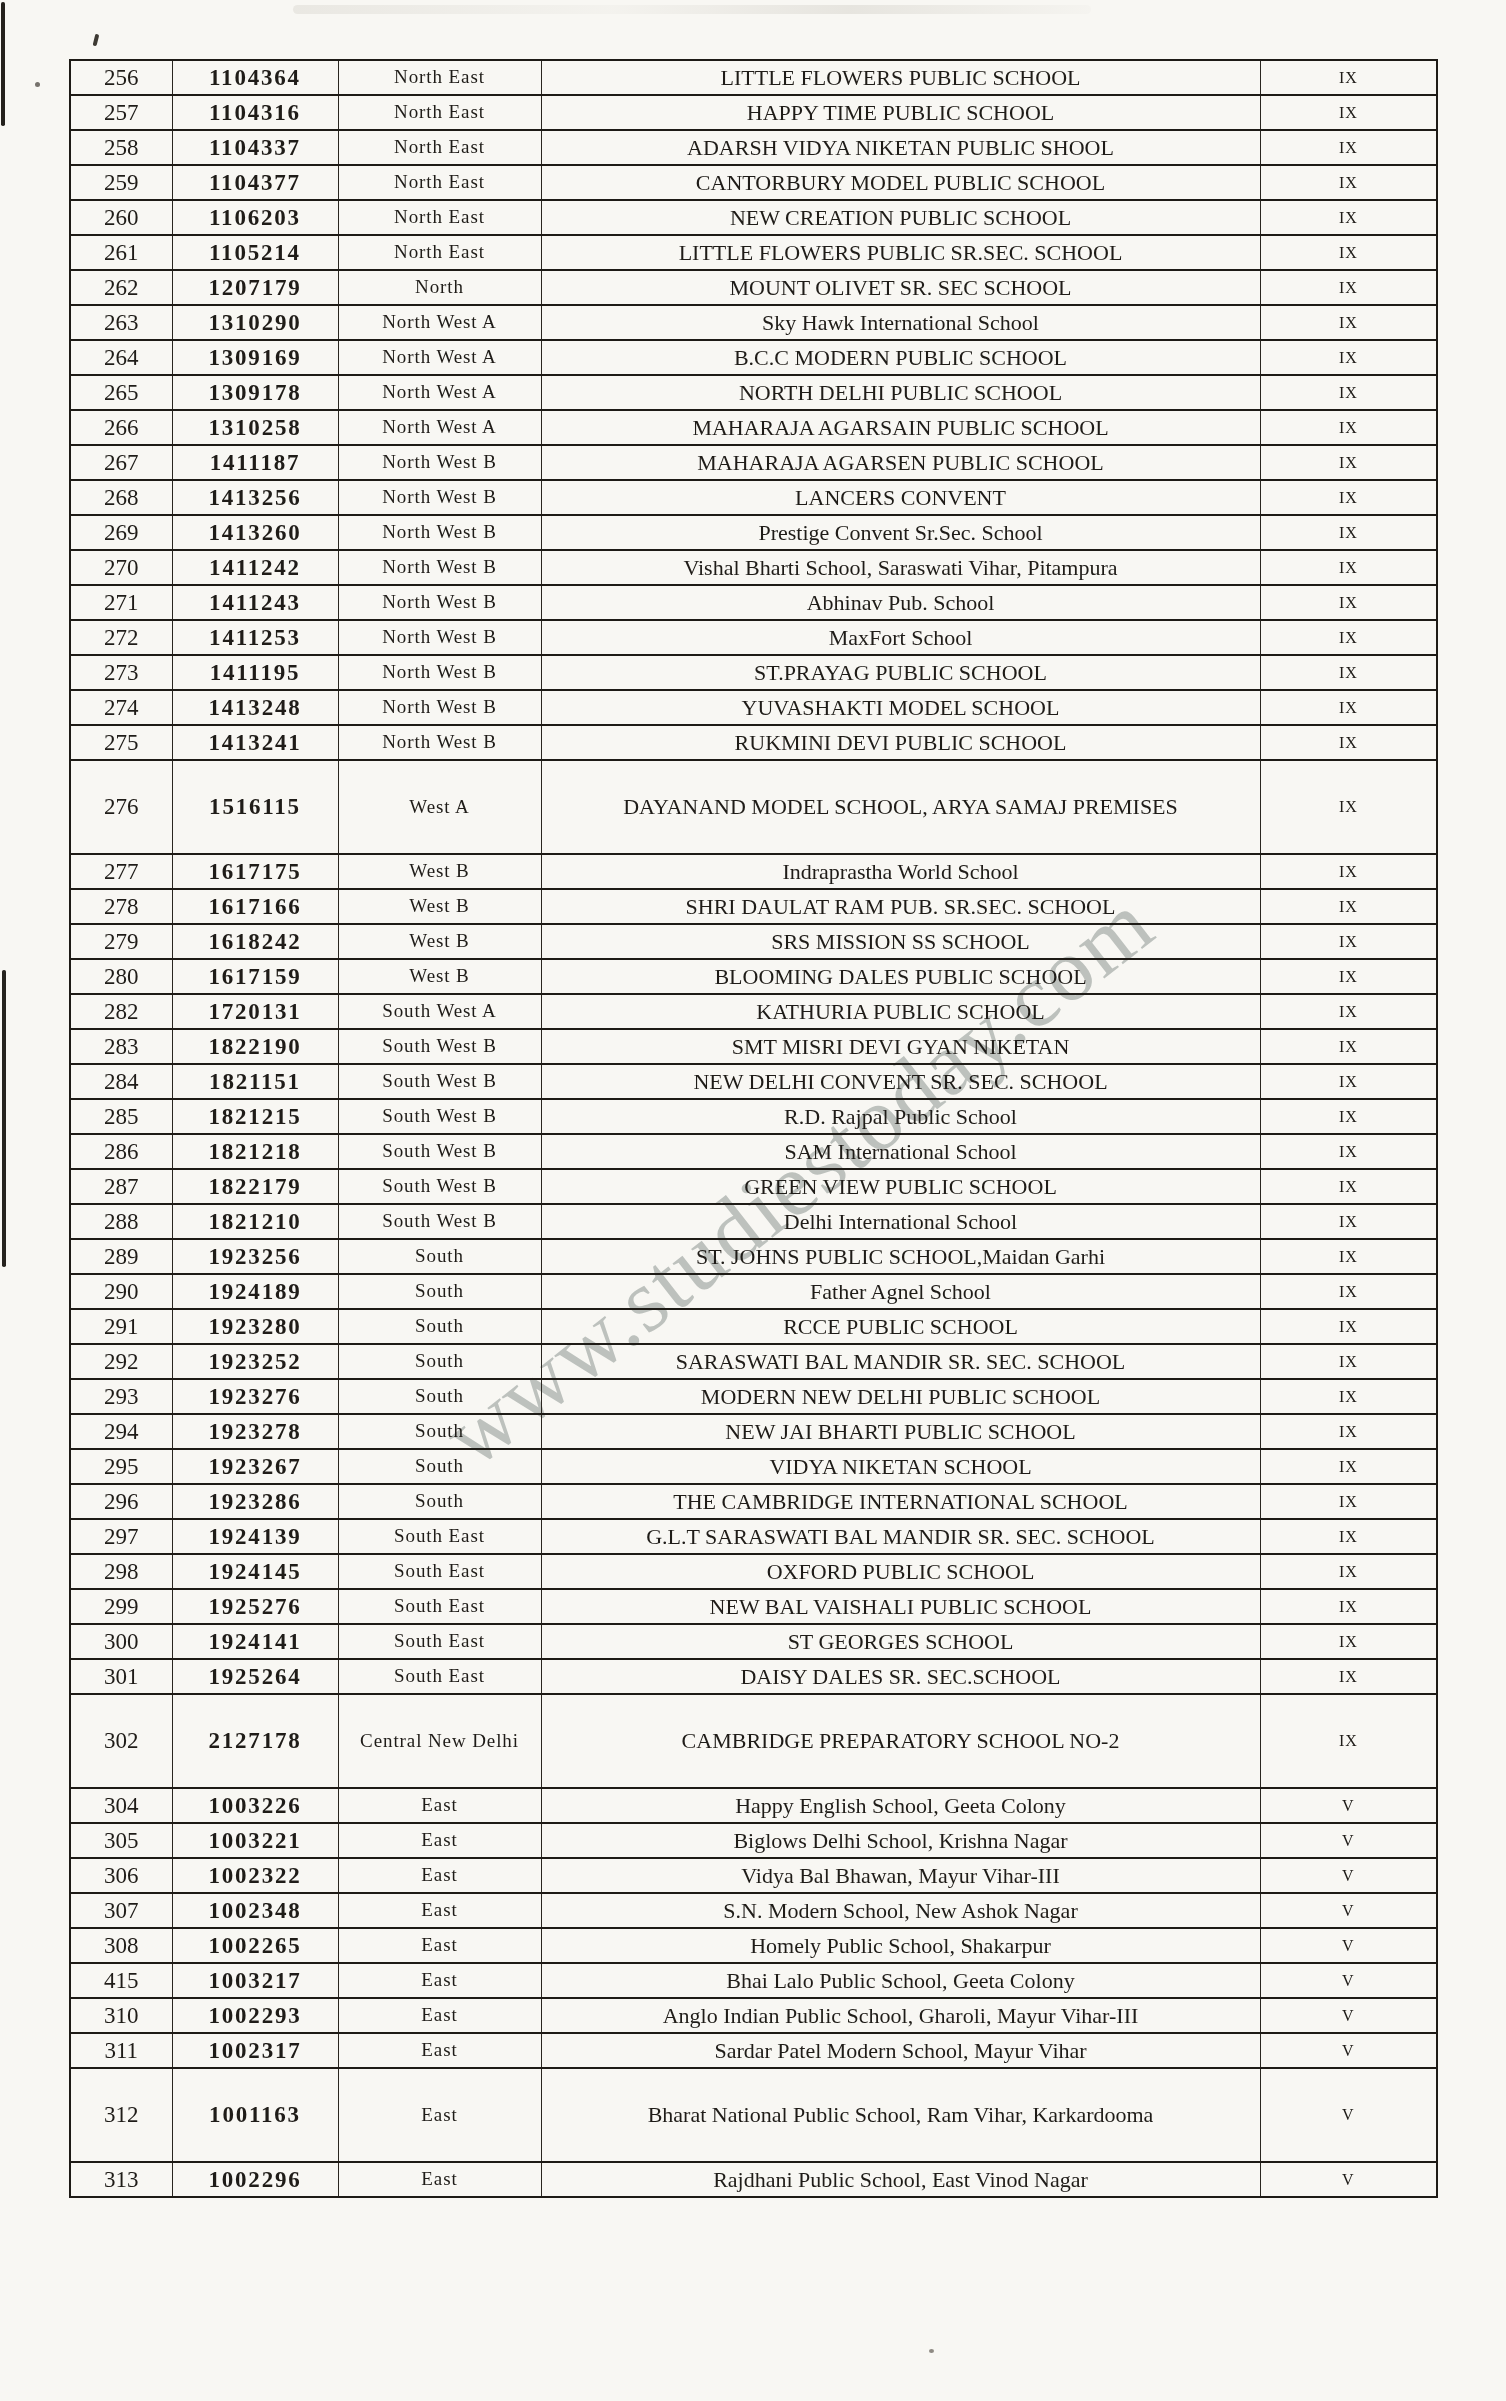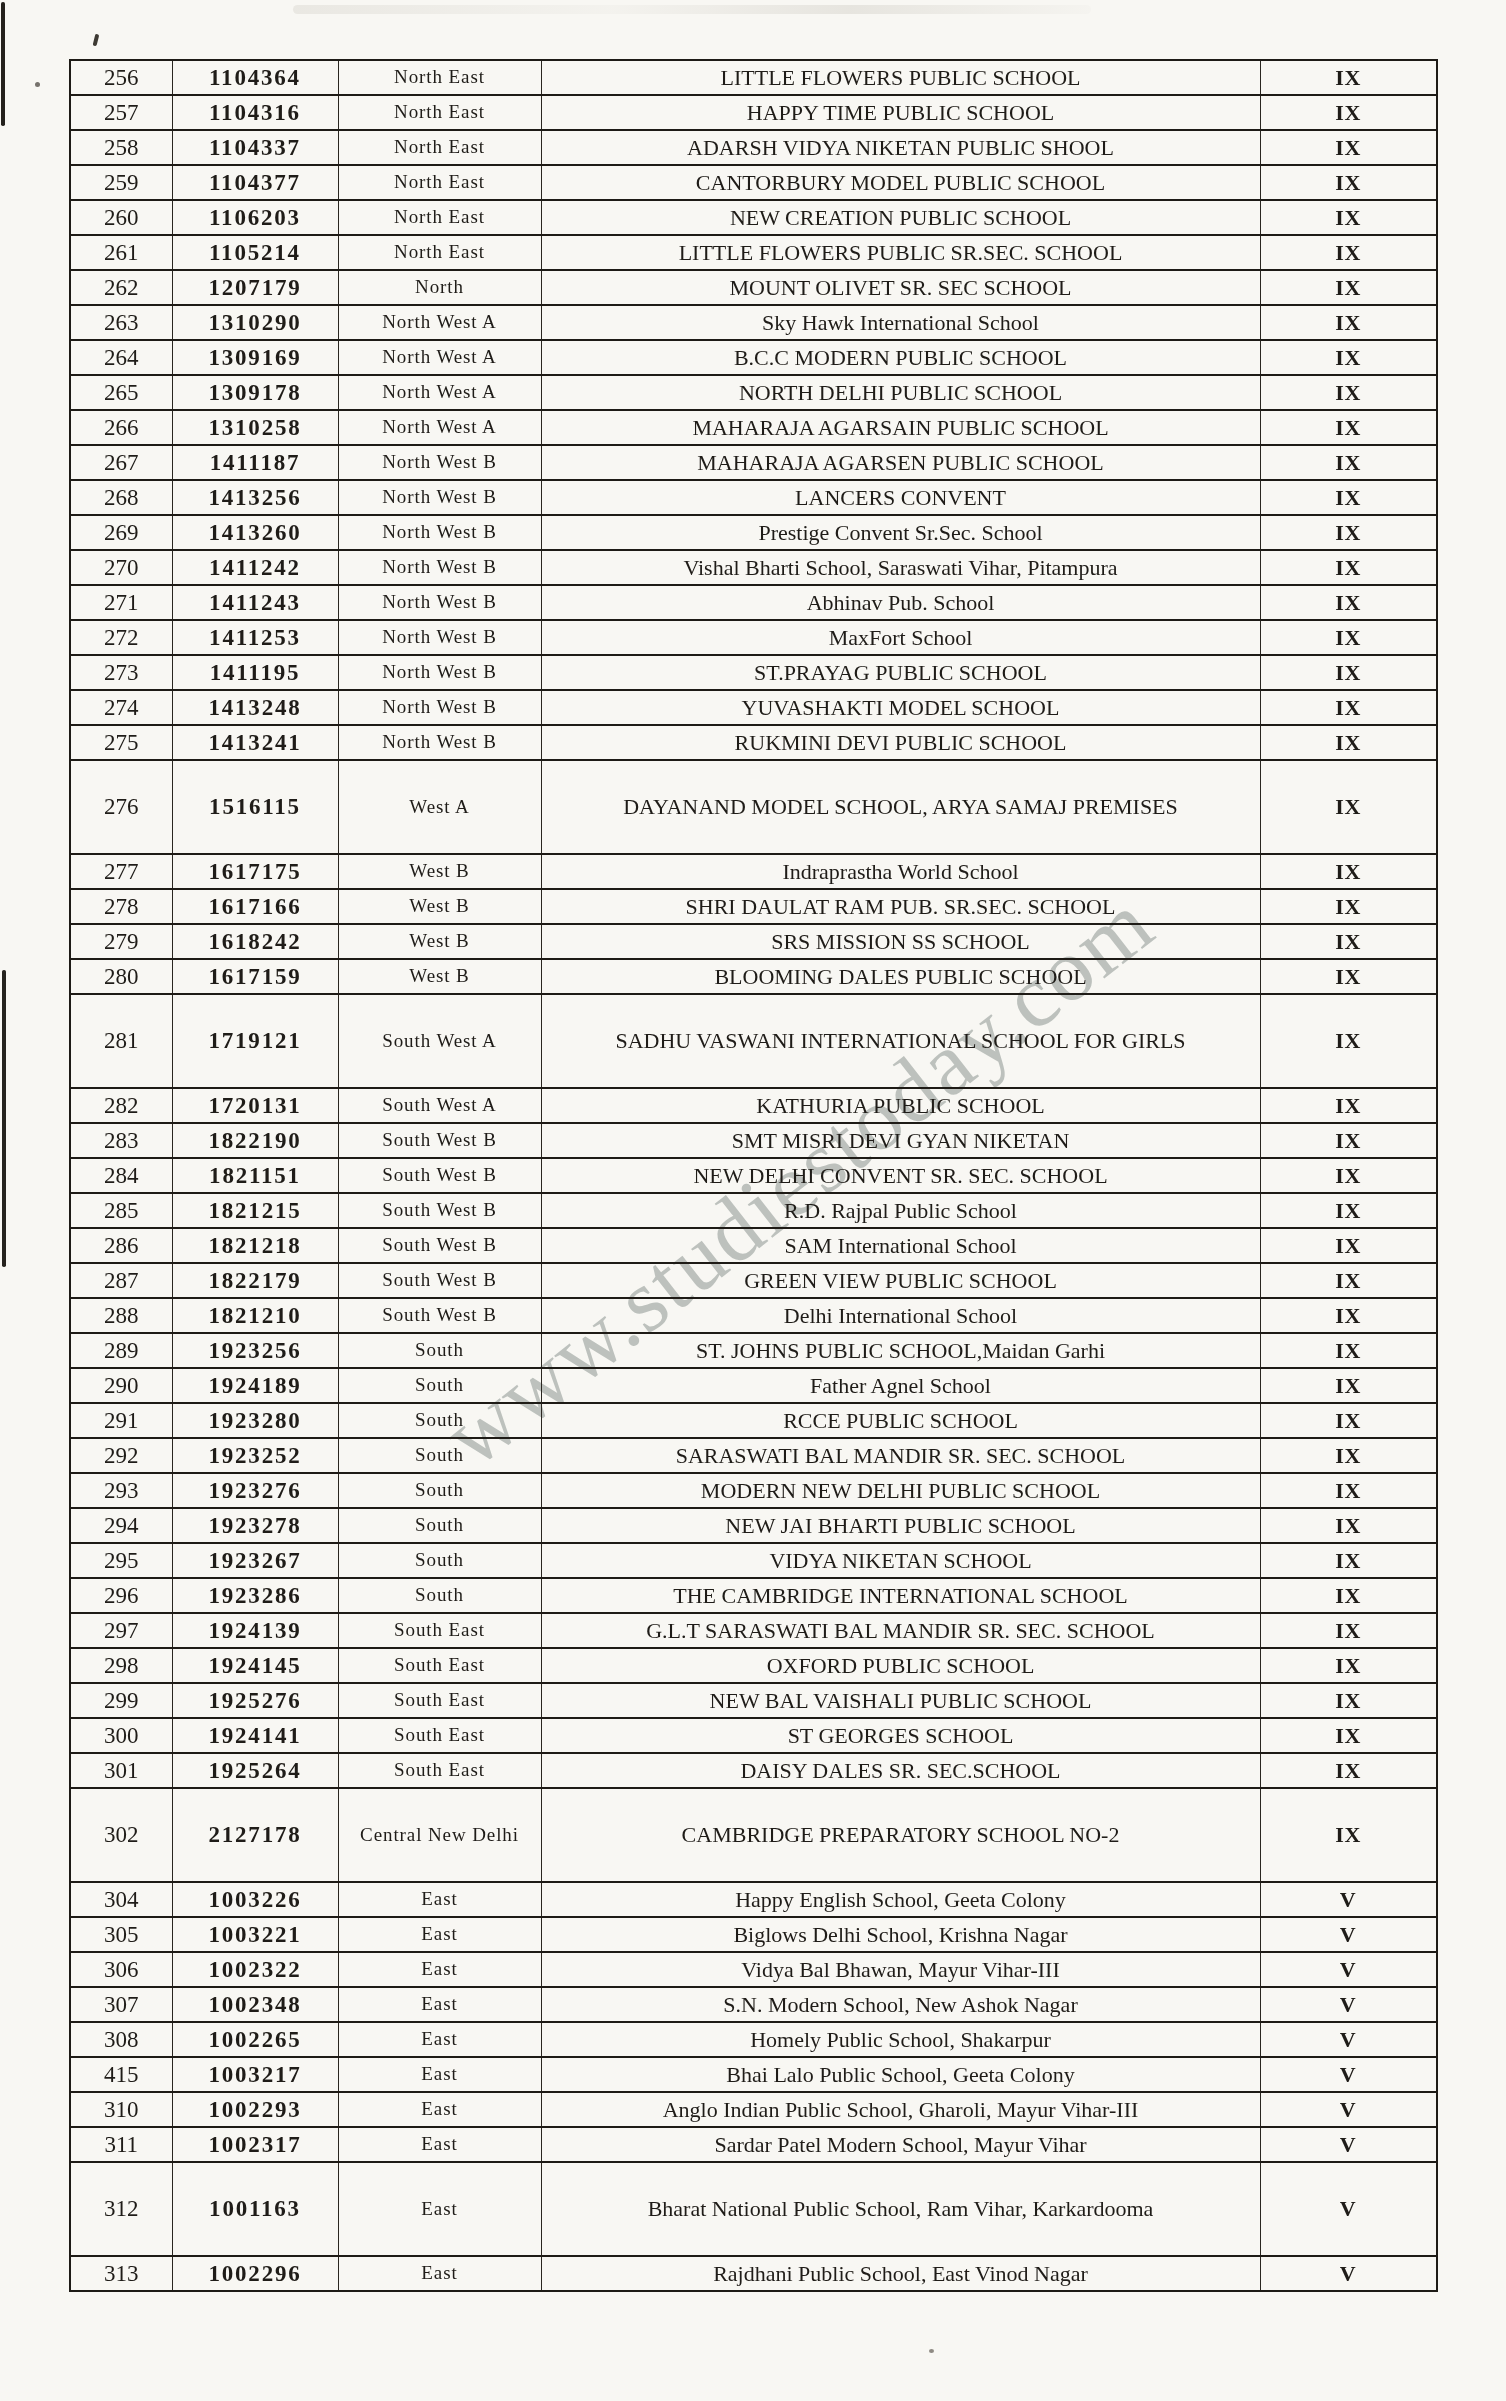--- a/index.html
+++ b/index.html
@@ -42,21 +42,21 @@
     vertical-align: middle;
     padding: 0;
     overflow: hidden;
   }
   table.school-table tr { height: 35px; margin-top: 15px; }
   table.school-table tr.tall { height: 94px; }
   td.c0 { font-size: 23px; }                                     
   td.c1 { font-size: 23px; font-weight: 700; letter-spacing: 1.8px; } 
   td.c2 { font-size: 19px; letter-spacing: 0.9px; padding: 0 23px; line-height: 1.2; } 
   td.c3 { font-size: 22px; }                                     
-  td.c4 { font-size: 22px; letter-spacing: 0.9px; font-weight: bold; }                
+  td.c4 { font-size: 16px; letter-spacing: 0.9px; }                
 
   
   .edge-line-top {
     position: absolute; left: 0.9px; top: 1.8px;
     width: 4.4px; height: 124px;
     background: #24211c; border-radius: 1.8px; z-index: 3;
   }
   .edge-line-mid {
     position: absolute; left: 1.8px; top: 970px;
     width: 4.4px; height: 297px;
@@ -269,27 +269,20 @@
         <td class="c3">SRS MISSION SS SCHOOL</td>
         <td class="c4">IX</td>
       </tr>
       <tr>
         <td class="c0">280</td>
         <td class="c1">1617159</td>
         <td class="c2">West B</td>
         <td class="c3">BLOOMING DALES PUBLIC SCHOOL</td>
         <td class="c4">IX</td>
       </tr>
-      <tr class="tall">
-        <td class="c0">281</td>
-        <td class="c1">1719121</td>
-        <td class="c2">South West A</td>
-        <td class="c3">SADHU VASWANI INTERNATIONAL SCHOOL FOR GIRLS</td>
-        <td class="c4">IX</td>
-      </tr>
       <tr>
         <td class="c0">282</td>
         <td class="c1">1720131</td>
         <td class="c2">South West A</td>
         <td class="c3">KATHURIA PUBLIC SCHOOL</td>
         <td class="c4">IX</td>
       </tr>
       <tr>
         <td class="c0">283</td>
         <td class="c1">1822190</td>

